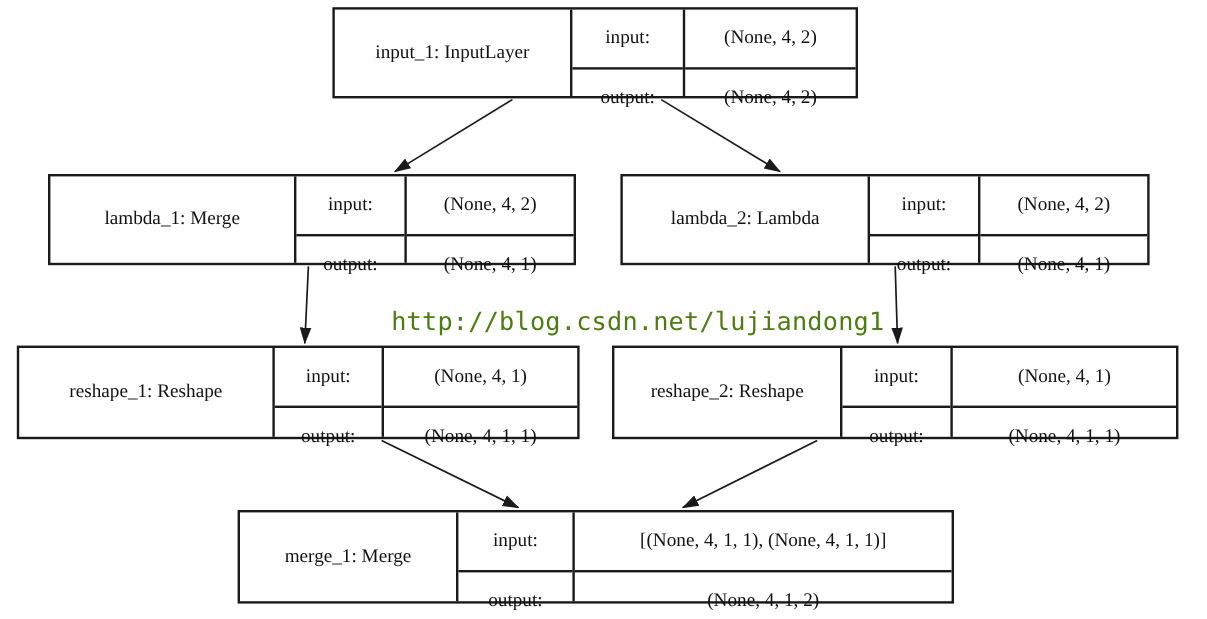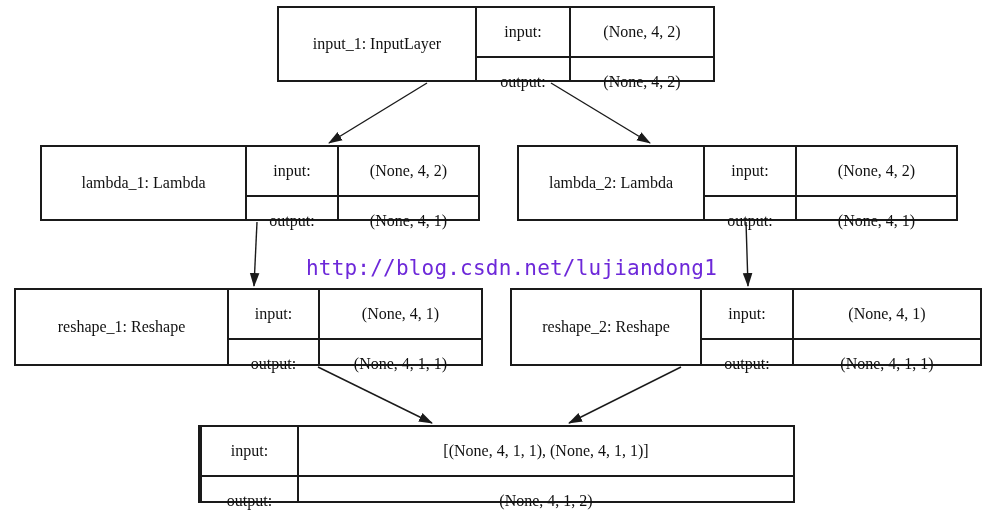--- a/index.html
+++ b/index.html
@@ -83,48 +83,48 @@
       </marker>
     </defs>
     <line x1="427" y1="83" x2="329" y2="143" marker-end="url(#arrowhead)"></line>
     <line x1="551" y1="83" x2="650" y2="143" marker-end="url(#arrowhead)"></line>
     <line x1="257" y1="222" x2="254" y2="286" marker-end="url(#arrowhead)"></line>
     <line x1="746" y1="222" x2="748" y2="286" marker-end="url(#arrowhead)"></line>
     <line x1="318" y1="367" x2="432" y2="423" marker-end="url(#arrowhead)"></line>
     <line x1="681" y1="367" x2="569" y2="423" marker-end="url(#arrowhead)"></line>
   </svg>
 
-  <div class="watermark" style="color:#6d28d9;">http://blog.csdn.net/lujiandong1</div>
+  <div class="watermark" style="color:#4d7c0f;margin-left:20px;">http://blog.csdn.net/lujiandong1</div>
 
   <div class="node" style="left:277px; top:6px; width:438px; height:76px;">
     <div class="name-cell" style="width:196px;">input_1: InputLayer</div>
     <div class="io-col" style="width:94px;">
       <div class="cell top">input:</div>
       <div class="cell">output:</div>
     </div>
     <div class="io-col grow">
       <div class="cell top">(None, 4, 2)</div>
       <div class="cell">(None, 4, 2)</div>
     </div>
   </div>
 
   <div class="node" style="left:40px; top:145px; width:440px; height:76px;">
-    <div class="name-cell" style="width:203px;">lambda_1: Lambda</div>
+    <div class="name-cell" style="width:203px;">lambda_1: Merge</div>
     <div class="io-col" style="width:92px;">
       <div class="cell top">input:</div>
       <div class="cell">output:</div>
     </div>
     <div class="io-col grow">
       <div class="cell top">(None, 4, 2)</div>
       <div class="cell">(None, 4, 1)</div>
     </div>
   </div>
 
   <div class="node" style="left:517px; top:145px; width:441px; height:76px;">
-    <div class="name-cell" style="width:184px;">lambda_2: Lambda</div>
+    <div class="name-cell" style="width:204px;">lambda_2: Lambda</div>
     <div class="io-col" style="width:92px;">
       <div class="cell top">input:</div>
       <div class="cell">output:</div>
     </div>
     <div class="io-col grow">
       <div class="cell top">(None, 4, 2)</div>
       <div class="cell">(None, 4, 1)</div>
     </div>
   </div>
 
@@ -146,20 +146,21 @@
       <div class="cell top">input:</div>
       <div class="cell">output:</div>
     </div>
     <div class="io-col grow">
       <div class="cell top">(None, 4, 1)</div>
       <div class="cell">(None, 4, 1, 1)</div>
     </div>
   </div>
 
   <div class="node" style="left:198px; top:425px; width:597px; height:78px;">
+    <div class="name-cell" style="width:180px;">merge_1: Merge</div>
     <div class="io-col" style="width:97px;">
       <div class="cell top">input:</div>
       <div class="cell">output:</div>
     </div>
     <div class="io-col grow">
       <div class="cell top">[(None, 4, 1, 1), (None, 4, 1, 1)]</div>
       <div class="cell">(None, 4, 1, 2)</div>
     </div>
   </div>
 

